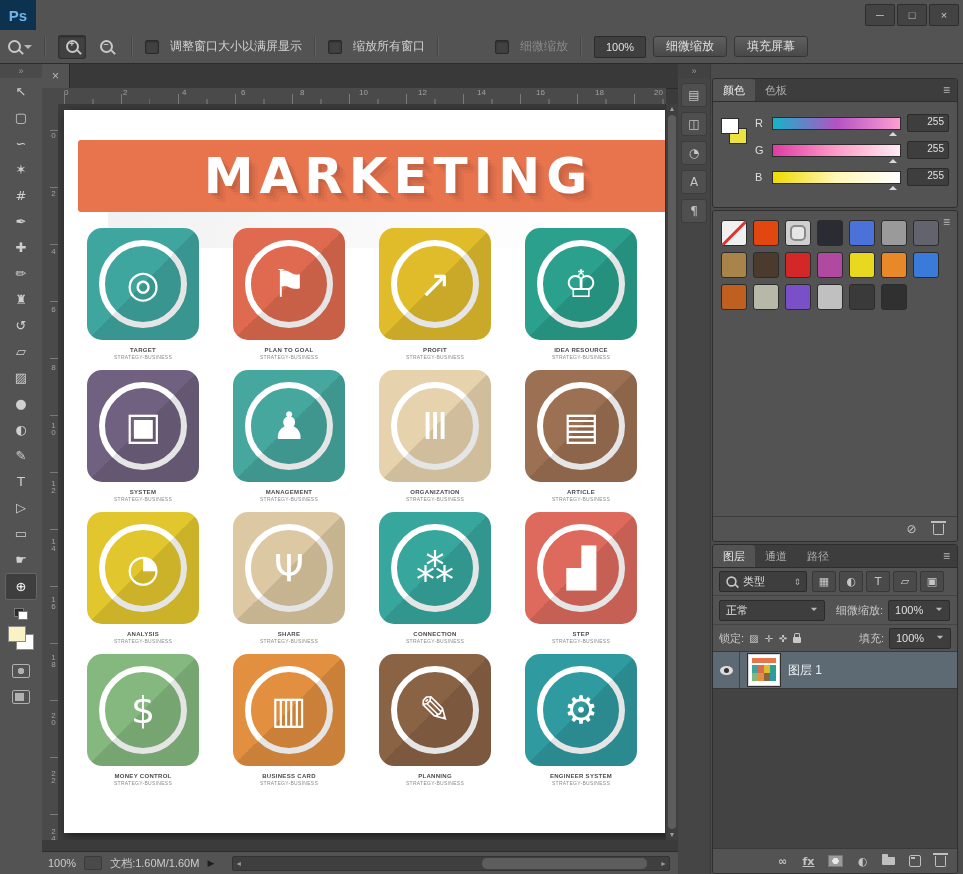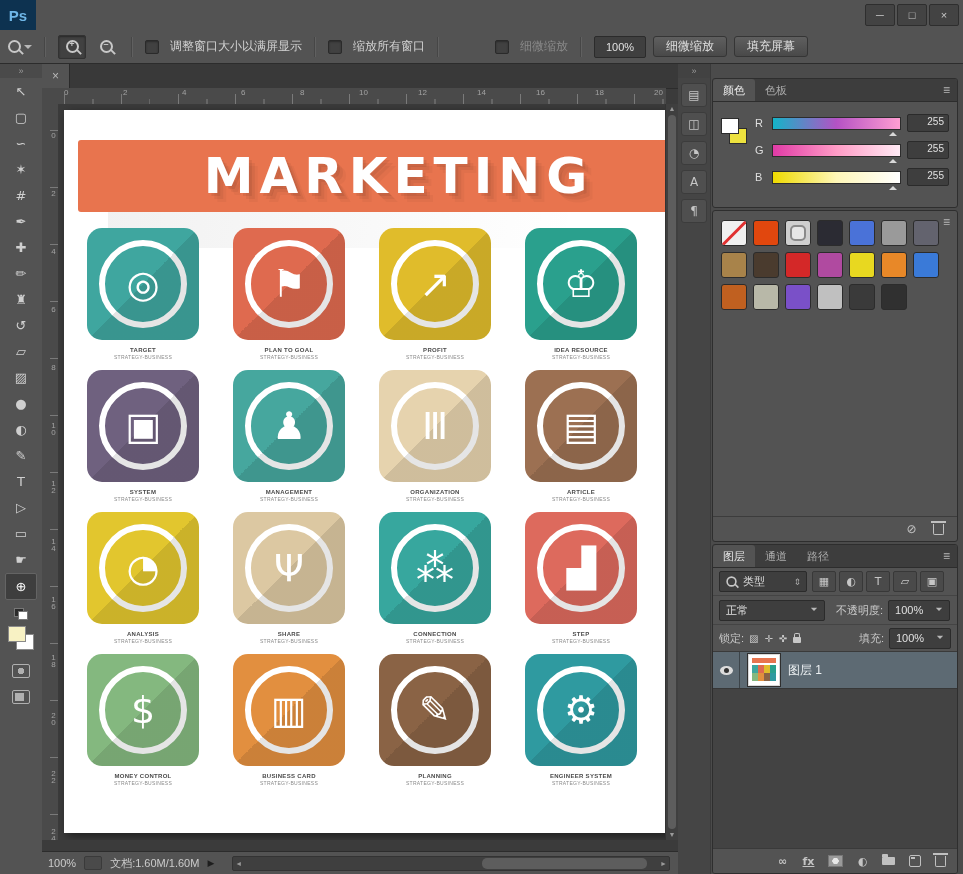--- a/index.html
+++ b/index.html
@@ -679,21 +679,21 @@
               <span>▣</span>
             </span>
           </div>
       </div>
 
       <div class="lrow row-blend">
         <div class="selbox blend-select">
           <span>正常</span>
           <span class="drop-tri" style="margin-left:auto;"></span>
         </div>
-        <span class="small-label" style="margin-left:6px;">不透明度:</span>
+        <span class="small-label" style="margin-left:6px;">细微缩放:</span>
         <div class="selbox" style="width:48px;">
           <span>100%</span>
           <span class="drop-tri" style="margin-left:auto;"></span>
         </div>
       </div>
 
       <div class="lrow row-lock">
         <span class="small-label">锁定:</span>
         <div class="lockicons">
 

